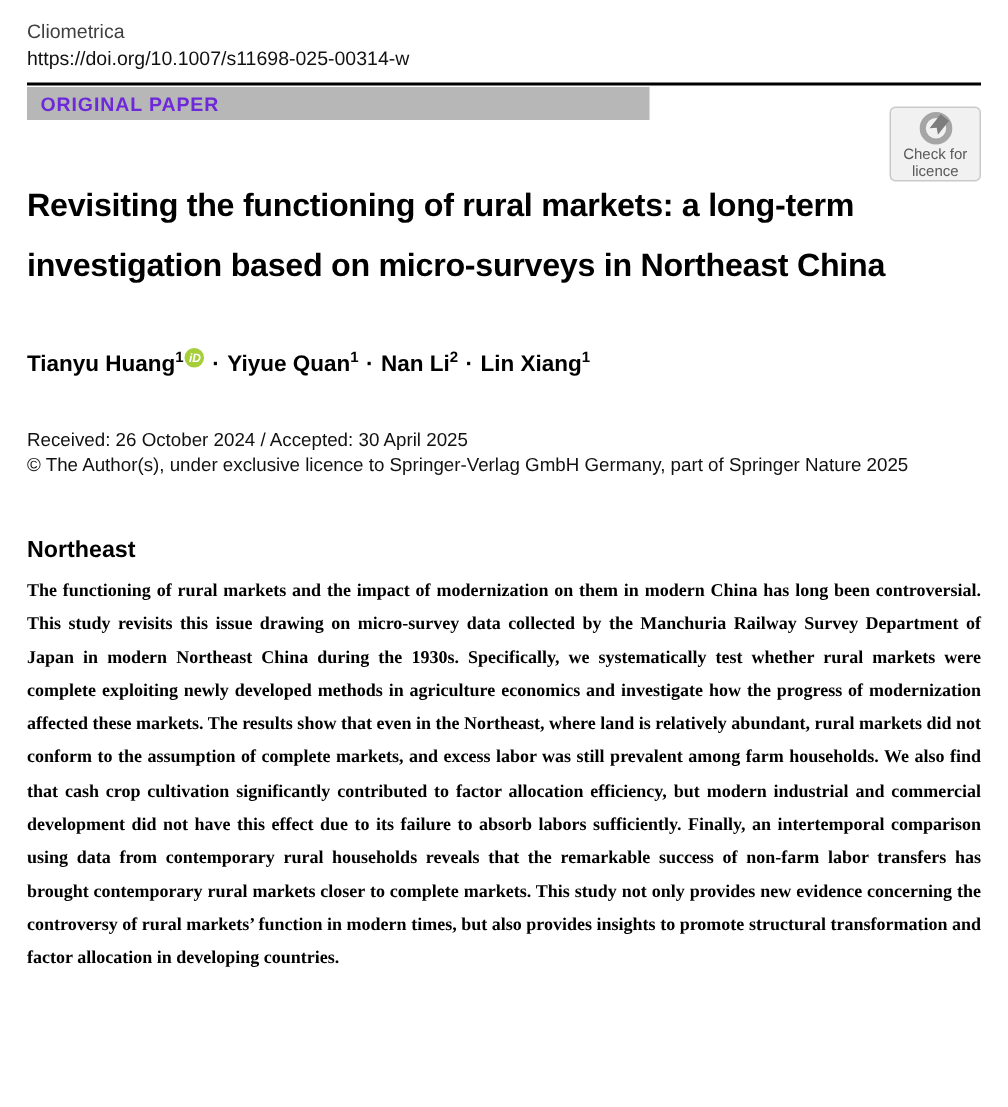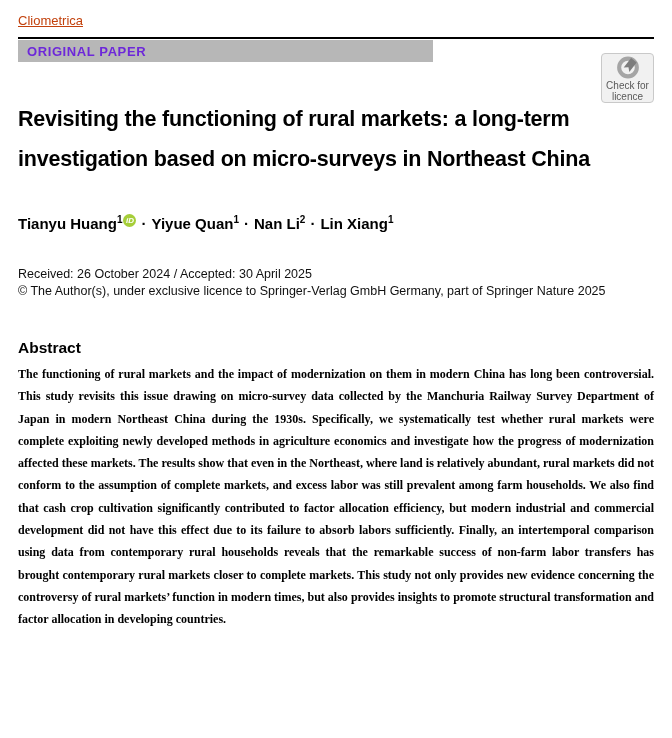--- a/index.html
+++ b/index.html
@@ -10,22 +10,21 @@
     background: #ffffff;
     box-sizing: border-box;
     padding: 12px 18px 0 18px;
     font-family: "Liberation Sans", sans-serif;
     color: #000;
     overflow: hidden;
   }
   .journal-name {
     font-size: 13px;
     line-height: 18px;
-    color: #c2410c;
-    text-decoration: underline;
+    color: #404040;
   }
   .doi-line {
     font-size: 13px;
     line-height: 18px;
     color: #111;
     text-decoration: none;
     display: inline-block;
   }
   .top-rule {
     border: none;
@@ -49,21 +48,21 @@
   .section-bar span {
     font-size: 13px;
     font-weight: bold;
     letter-spacing: 0.6px;
     color: #6d28d9;
   }
   .check-badge {
     position: absolute;
     top: 13px;
     right: 0;
-    width: 53px;
+    width: 61px;
     height: 50px;
     background: #f1f1f1;
     border: 1px solid #c9c9c9;
     border-radius: 4px;
     box-sizing: border-box;
     display: flex;
     flex-direction: column;
     align-items: center;
     justify-content: center;
     padding-top: 2px;
@@ -138,20 +137,21 @@
     width: 636px;
     font-weight: bold;
   }
 </style>
 </head>
 <body>
 
 <div class="page">
 
   <div class="journal-name">Cliometrica</div>
+  <a class="doi-line" href="#">https://doi.org/10.1007/s11698-025-00314-w</a>
 
   <hr class="top-rule">
 
   <div class="section-row">
     <div class="section-bar">
       <span>ORIGINAL PAPER</span>
     </div>
 
     <div class="check-badge">
       <svg width="24" height="24" viewBox="0 0 26 26">
@@ -169,16 +169,16 @@
 
   <h1 class="article-title">Revisiting the functioning of rural markets: a long-term investigation based on micro-surveys in Northeast China</h1>
 
   <div class="authors" id="authors"><span>Tianyu Huang</span><sup>1</sup><span class="orcid">iD</span><span class="sep">·</span><span>Yiyue Quan</span><sup>1</sup><span class="sep">·</span><span>Nan Li</span><sup>2</sup><span class="sep">·</span><span>Lin Xiang</span><sup>1</sup></div>
 
   <div class="dates-block">
     <div>Received: 26 October 2024 / Accepted: 30 April 2025</div>
     <div>© The Author(s), under exclusive licence to Springer-Verlag GmbH Germany, part of Springer Nature 2025</div>
   </div>
 
-  <h2 class="abstract-heading">Abstract</h2>
+  <h2 class="abstract-heading">Northeast</h2>
   <p class="abstract-body">The functioning of rural markets and the impact of modernization on them in modern China has long been controversial. This study revisits this issue drawing on micro-survey data collected by the Manchuria Railway Survey Department of Japan in modern Northeast China during the 1930s. Specifically, we systematically test whether rural markets were complete exploiting newly developed methods in agriculture economics and investigate how the progress of modernization affected these markets. The results show that even in the Northeast, where land is relatively abundant, rural markets did not conform to the assumption of complete markets, and excess labor was still prevalent among farm households. We also find that cash crop cultivation significantly contributed to factor allocation efficiency, but modern industrial and commercial development did not have this effect due to its failure to absorb labors sufficiently. Finally, an intertemporal comparison using data from contemporary rural households reveals that the remarkable success of non-farm labor transfers has brought contemporary rural markets closer to complete markets. This study not only provides new evidence concerning the controversy of rural markets’ function in modern times, but also provides insights to promote structural transformation and factor allocation in developing countries.</p>
 
 </div>
 
 </body></html>

